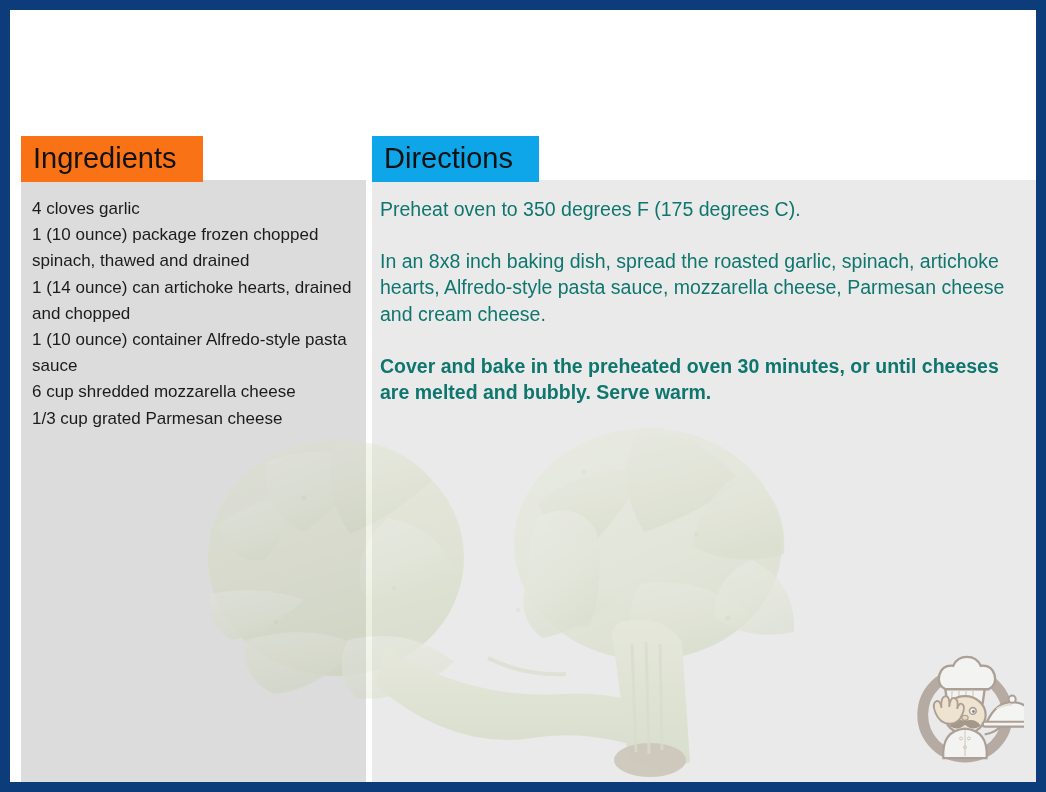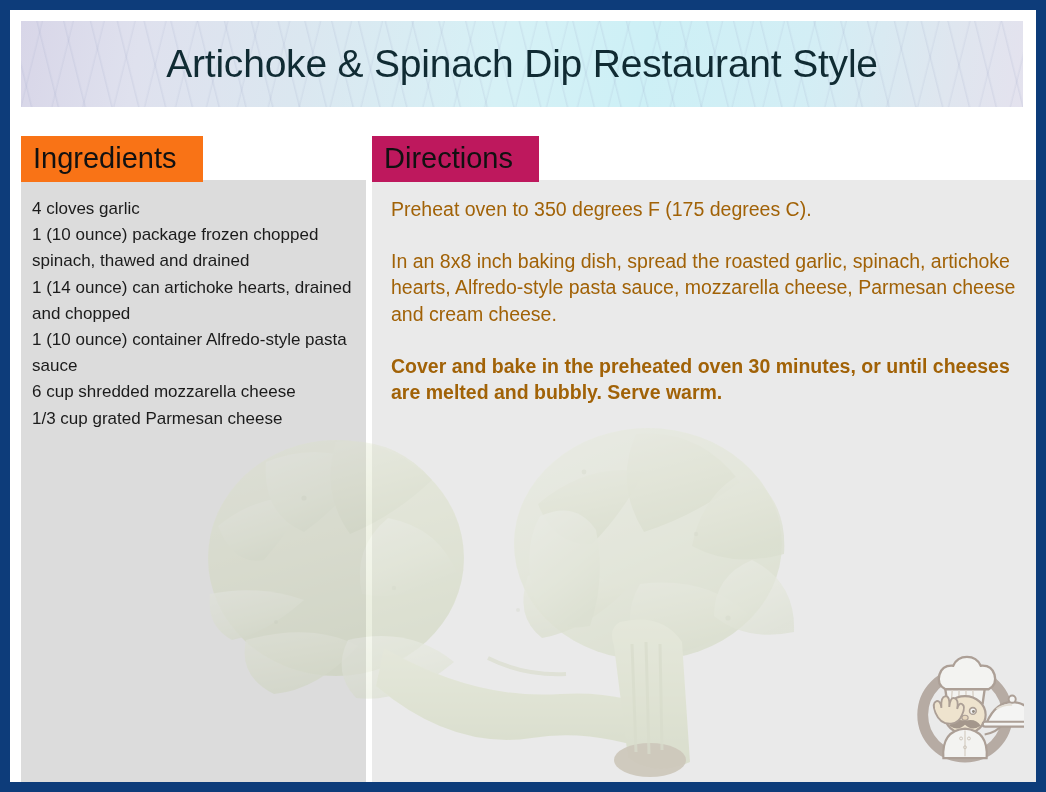--- a/index.html
+++ b/index.html
@@ -108,21 +108,21 @@
     white-space: nowrap;
   }
   #ingredients-tab {
     left: 11px;
     top: 126px;
     background: #f97316;
   }
   #directions-tab {
     left: 362px;
     top: 126px;
-    background: #be185d;
+    background: #0ea5e9;
   }
 
   
   #artichoke-photo {
     position: absolute;
     left: 178px;
     top: 398px;
     width: 648px;
     height: 384px;
     opacity: 0.30;
@@ -143,23 +143,22 @@
   }
   #ingredients-list div { white-space: normal; }
 
   #directions-body {
     position: absolute;
     left: 370px;
     top: 186px;
     width: 648px;
     font-size: 19.5px;
     line-height: 26.2px;
-    color: #a16207;
+    color: #0f766e;
     z-index: 5;
-    margin-left: 11px;
   }
   #directions-body p {
     margin: 0 0 26px 0;
   }
   #directions-body p:last-child { margin-bottom: 0; font-weight: bold; }
 
   
   #chef-logo {
     position: absolute;
     right: 12px;
@@ -170,23 +169,20 @@
     z-index: 6;
     pointer-events: none;
   }
 </style>
 </head>
 <body>
 
 <div id="card">
   <div id="page">
 
-    <div id="title-banner">
-      <div id="title-text">Artichoke &amp; Spinach Dip Restaurant Style</div>
-    </div>
 
     <div class="panel" id="ingredients-panel"></div>
     <div class="panel" id="directions-panel"></div>
 
     <div class="section-tab" id="ingredients-tab">Ingredients</div>
     <div class="section-tab" id="directions-tab">Directions</div>
 
     <svg id="artichoke-photo" viewBox="0 0 648 384">
       <defs>
         <linearGradient id="leafA" x1="0" y1="0" x2="0.3" y2="1">

